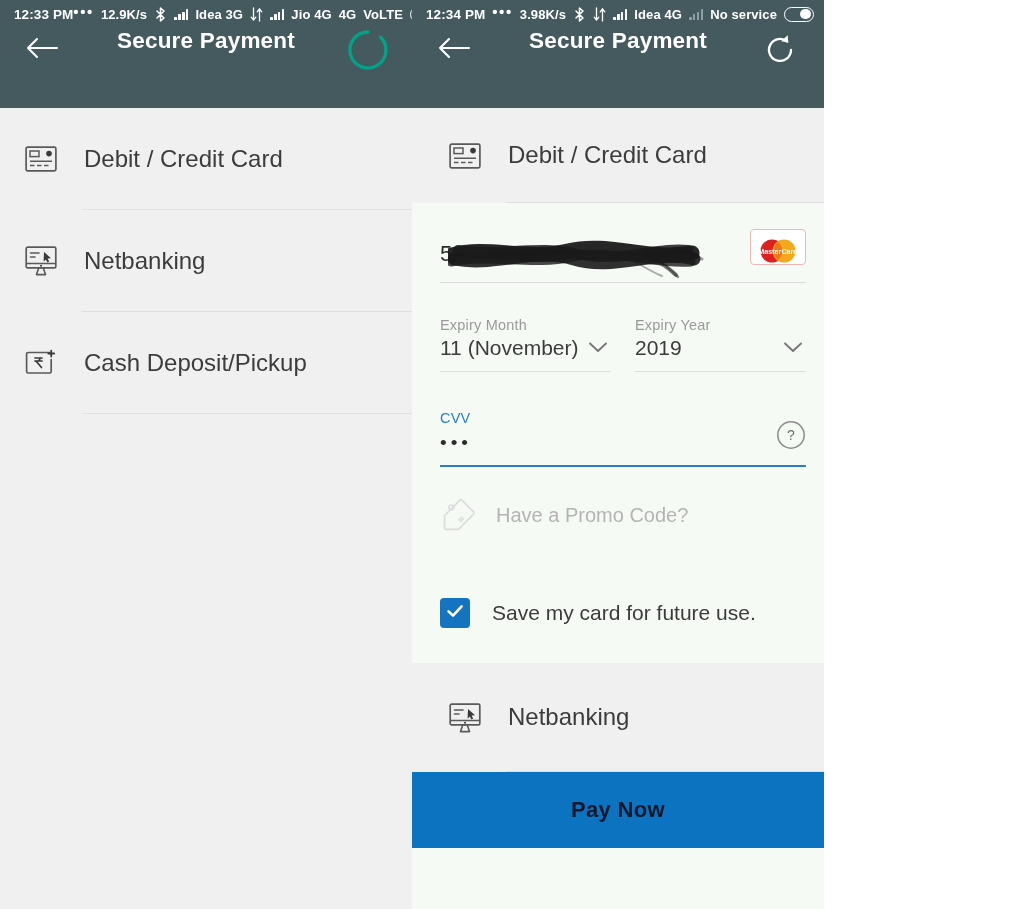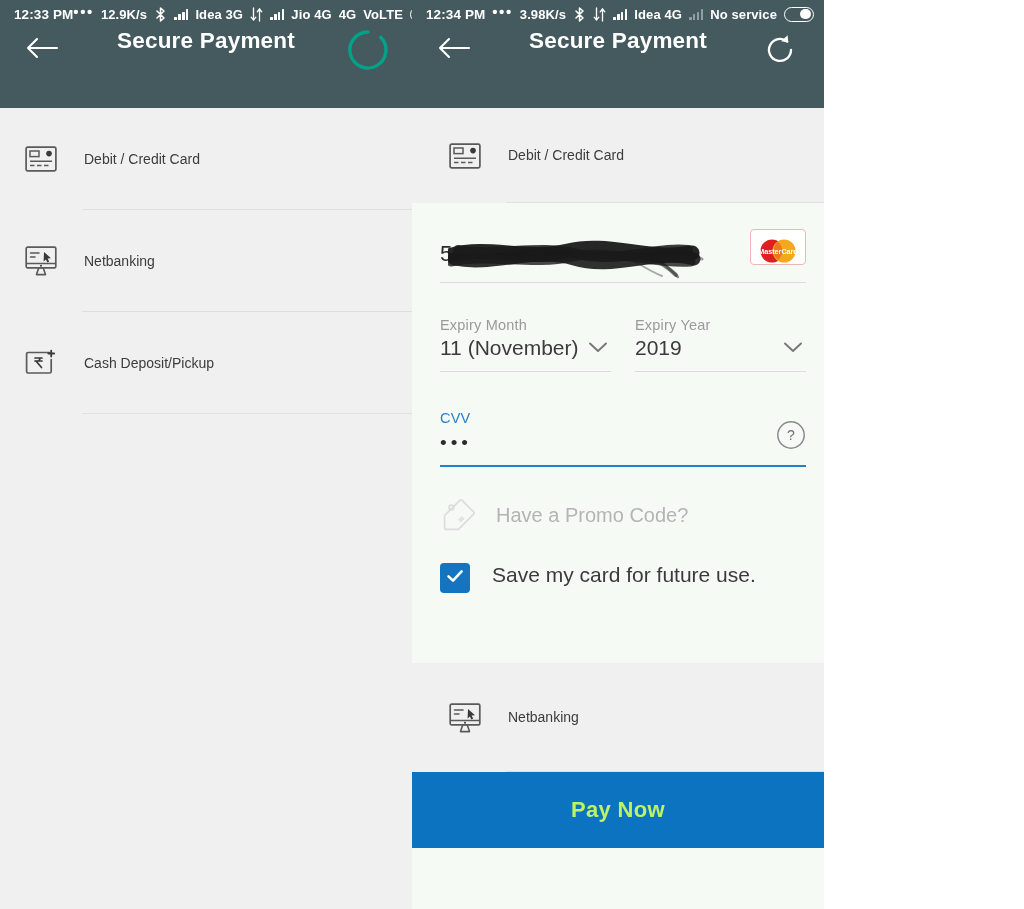--- a/index.html
+++ b/index.html
@@ -51,21 +51,21 @@
   }
   .appbar .action { margin-left: auto; width: 44px; height: 44px; display: flex; align-items: center; justify-content: center; position: relative; z-index: 2; }
 
   
   .spinner { width: 42px; height: 42px; }
 
   
   .method { display: flex; align-items: center; height: 102px; padding-left: 18px; }
   .method .mi { width: 46px; display: flex; align-items: center; justify-content: center; flex: 0 0 46px; }
   .method .ml {
-    margin-left: 18px; font-size: 14px; color: #3c3c3c; font-weight: normal;
+    margin-left: 18px; font-size: 24px; color: #3c3c3c; font-weight: normal;
     flex: 1; border-bottom: 1px solid #e0e0e0; align-self: stretch;
     display: flex; align-items: center; padding-left: 2px;
   }
   .method.nb .ml { border-bottom-color: #dedede; }
 
   
   .cardform { background: #f6faf5; padding: 0 0 0 0; }
 
   .field { position: relative; padding: 0 18px 0 28px; }
   .flabel { font-size: 14.5px; color: #9a9a9a; letter-spacing: .2px; }
@@ -93,30 +93,30 @@
 
   .cvv-row { display: flex; align-items: flex-end; }
   .cvv-left { flex: 1; }
   .dots { font-size: 19px; letter-spacing: 4px; color: #2b2b2b; margin-top: 6px; line-height: 22px; }
   .help { width: 30px; height: 30px; flex: 0 0 30px; margin-bottom: 4px; }
 
   .promo { display: flex; align-items: center; height: 96px; padding-left: 26px; }
   .promo .pi { width: 42px; flex: 0 0 42px; display: flex; align-items: center; justify-content: center; }
   .promo .pl { margin-left: 16px; font-size: 20px; color: #b4b4b4; }
 
-  .saverow { display: flex; align-items: flex-start; height: 100px; padding-left: 28px; }
+  .saverow { display: flex; align-items: center; height: 100px; padding-left: 28px; }
   .chk {
     width: 30px; height: 30px; border-radius: 4px; background: #1574c0;
     display: flex; align-items: center; justify-content: center; flex: 0 0 30px;
   }
   .saverow .sl { margin-left: 22px; font-size: 21px; color: #3b3b3b; }
 
   .bottom-methods { background: #f0f0f0; }
   .paybtn {
-    background: #0b73c0; color: #bef264; height: 76px;
+    background: #0b73c0; color: #0f172a; height: 76px;
     display: flex; align-items: center; justify-content: center;
     font-size: 22px; font-weight: bold; letter-spacing: .3px;
   }
 </style>
 </head>
 <body>
 
 <div class="stage">
 
   <div class="panel left">

